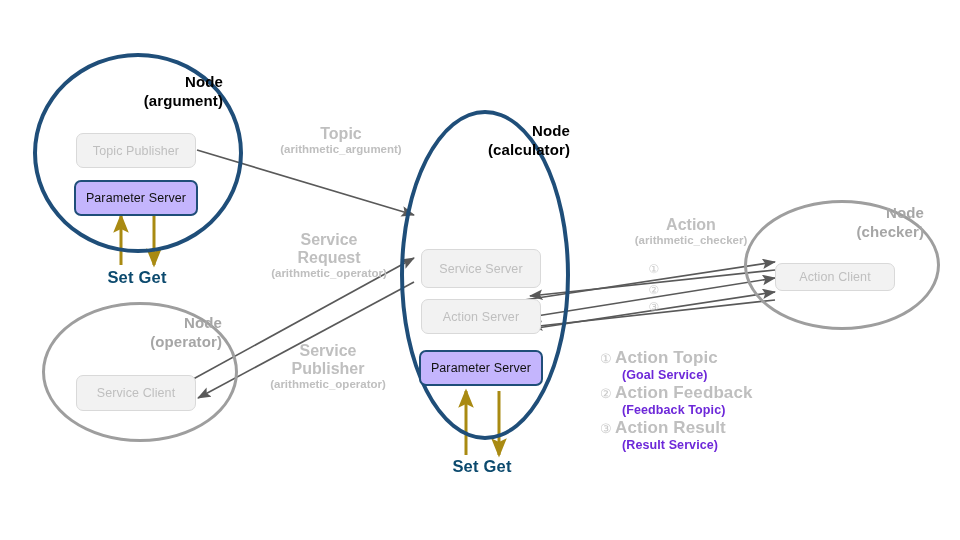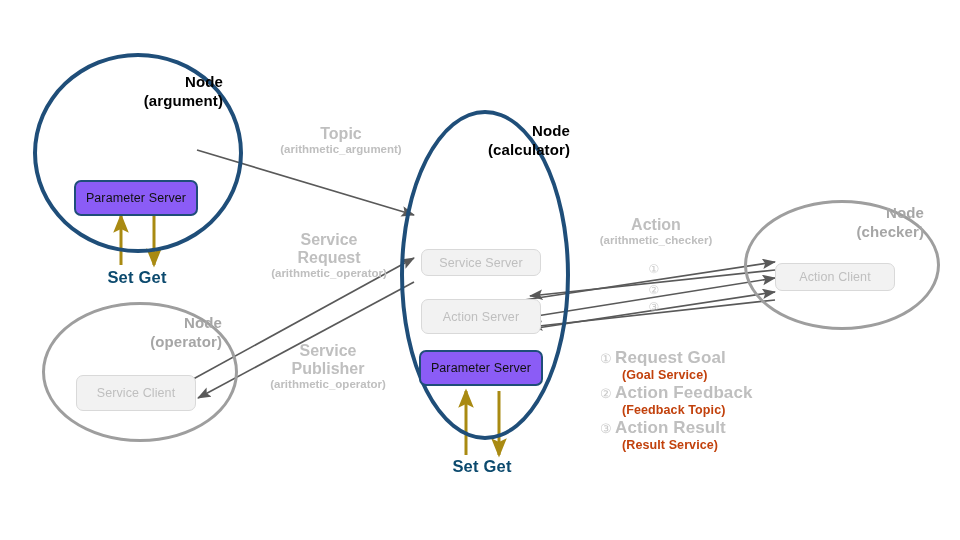--- a/index.html
+++ b/index.html
@@ -59,21 +59,21 @@
     border-radius: 7px;
     font-size: 12.5px;
     letter-spacing: 0.1px;
   }
   .iface-box.ghost {
     background: #F2F2F2;
     border: 1px solid #D9D9D9;
     color: #BFBFBF;
   }
   .iface-box.param {
-    background: #8b5cf6;
+    background: #c4b5fd;
     border: 2px solid #1F4E79;
     color: #111111;
   }
 
   
   .edge-label {
     position: absolute;
     text-align: center;
     color: #BFBFBF;
     line-height: 1.12;
@@ -126,21 +126,21 @@
     width: 15px;
     flex: 0 0 15px;
     color: #C9C9C9;
   }
   .legend-title {
     font-weight: bold;
     font-size: 17px;
     letter-spacing: 0.1px;
   }
   .legend-sub {
-    color: #c2410c;
+    color: #6d28d9;
     font-size: 12.5px;
     font-weight: bold;
     padding-left: 22px;
     letter-spacing: 0.1px;
   }
 </style>
 </head>
 <body>
 
 <div id="canvas">
@@ -186,32 +186,33 @@
 
     <g>
       <line x1="466" y1="455" x2="466" y2="391" stroke="#A98A12" stroke-width="3" marker-end="url(#ah-gold-up)"></line>
       <line x1="499" y1="391" x2="499" y2="455" stroke="#A98A12" stroke-width="3" marker-end="url(#ah-gold-up)"></line>
     </g>
   </svg>
 
   <div class="node-ellipse blue" style="left:33px; top:53px; width:210px; height:200px;"></div>
   <div class="node-title dark" style="left:53px; top:72px; width:170px;">Node
 (argument)</div>
+  <div class="iface-box ghost" style="left:76px; top:133px; width:120px; height:35px;">Topic Publisher</div>
   <div class="iface-box param" style="left:74px; top:180px; width:124px; height:36px;">Parameter Server</div>
   <div class="setget" style="left:78px; top:268px; width:118px;">Set Get</div>
 
   <div class="node-ellipse gray" style="left:42px; top:302px; width:196px; height:140px;"></div>
   <div class="node-title muted" style="left:58px; top:313px; width:164px;">Node
 (operator)</div>
   <div class="iface-box ghost" style="left:76px; top:375px; width:120px; height:36px;">Service Client</div>
 
   <div class="node-ellipse blue" style="left:400px; top:110px; width:170px; height:330px;"></div>
   <div class="node-title dark" style="left:400px; top:121px; width:170px;">Node
 (calculator)</div>
-  <div class="iface-box ghost" style="left:421px; top:249px; width:120px; height:27px;">Service Server</div>
+  <div class="iface-box ghost" style="left:421px; top:249px; width:120px; height:39px;">Service Server</div>
   <div class="iface-box ghost" style="left:421px; top:299px; width:120px; height:35px;">Action Server</div>
   <div class="iface-box param" style="left:419px; top:350px; width:124px; height:36px;">Parameter Server</div>
   <div class="setget" style="left:423px; top:457px; width:118px;">Set Get</div>
 
   <div class="node-ellipse gray" style="left:744px; top:200px; width:196px; height:130px;"></div>
   <div class="node-title muted" style="left:760px; top:203px; width:164px;">Node
 (checker)</div>
   <div class="iface-box ghost" style="left:775px; top:263px; width:120px; height:28px;">Action Client</div>
 
   <div class="edge-label" style="left:243px; top:125px; width:196px;">
@@ -224,35 +225,35 @@
     <span class="big">Request</span>
     <span class="small">(arithmetic_operator)</span>
   </div>
 
   <div class="edge-label" style="left:230px; top:342px; width:196px;">
     <span class="big">Service</span>
     <span class="big">Publisher</span>
     <span class="small">(arithmetic_operator)</span>
   </div>
 
-  <div class="edge-label" style="left:568px; top:216px; width:176px;">
+  <div class="edge-label" style="left:568px; top:216px; width:176px;padding-left:35px;">
     <span class="big">Action</span>
     <span class="small">(arithmetic_checker)</span>
   </div>
 
   <div class="wire-num" style="left:645px; top:262px;">①</div>
   <div class="wire-num" style="left:645px; top:283px;">②</div>
   <div class="wire-num" style="left:645px; top:300px;">③</div>
 
   <div id="action-legend">
 
     <div class="legend-row">
       <div class="legend-head">
         <span class="legend-marker">①</span>
-        <span class="legend-title">Request Goal</span>
+        <span class="legend-title">Action Topic</span>
       </div>
       <div class="legend-sub">(Goal Service)</div>
     </div>
 
     <div class="legend-row">
       <div class="legend-head">
         <span class="legend-marker">②</span>
         <span class="legend-title">Action Feedback</span>
       </div>
       <div class="legend-sub">(Feedback Topic)</div>

